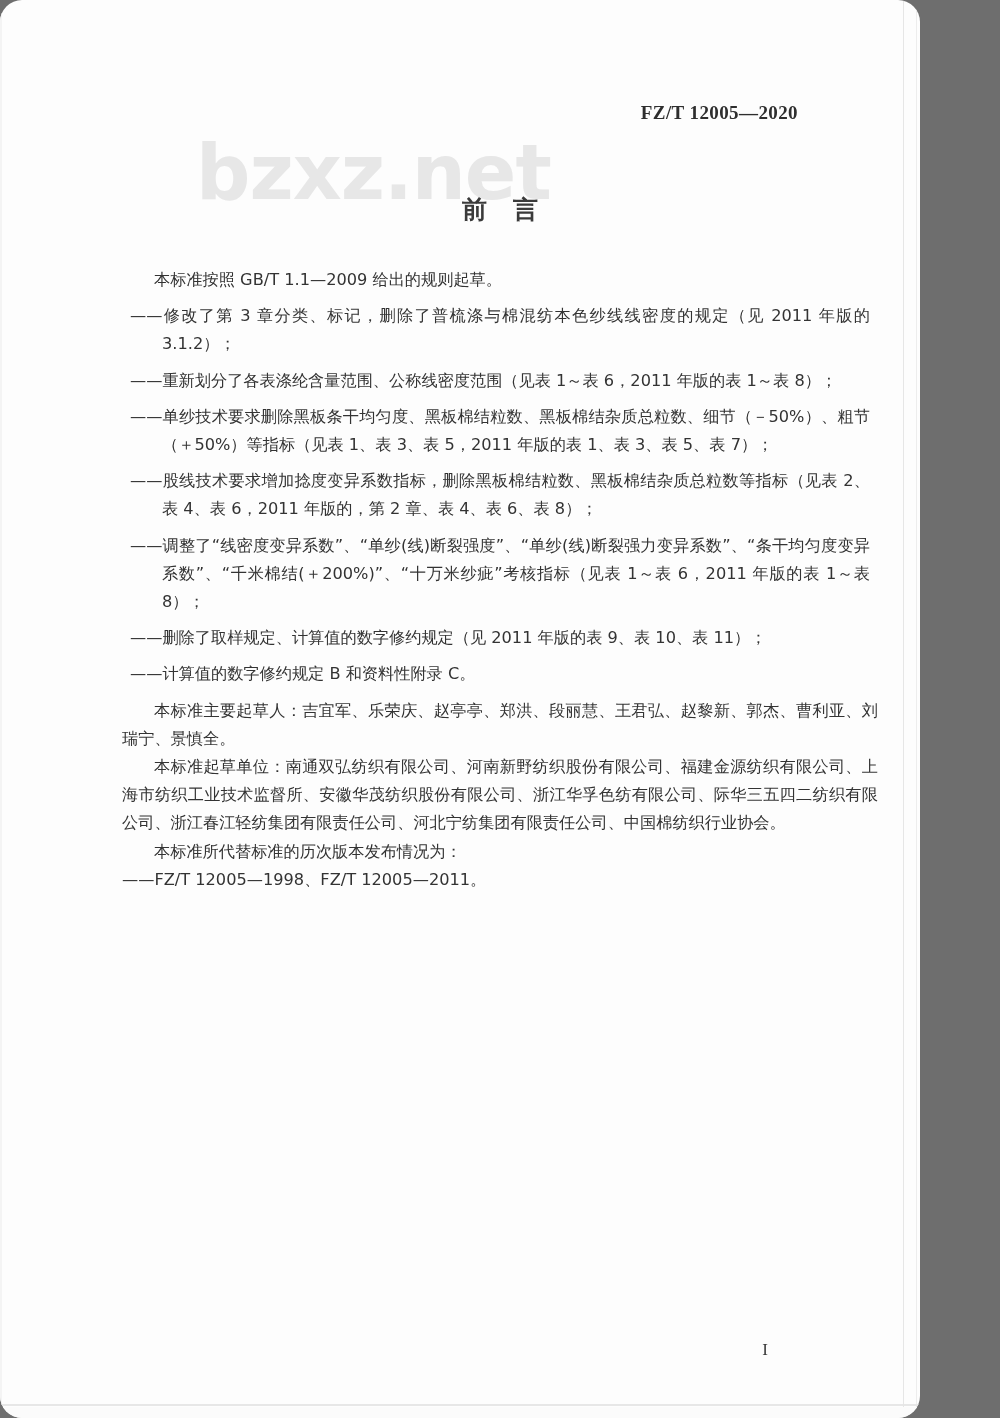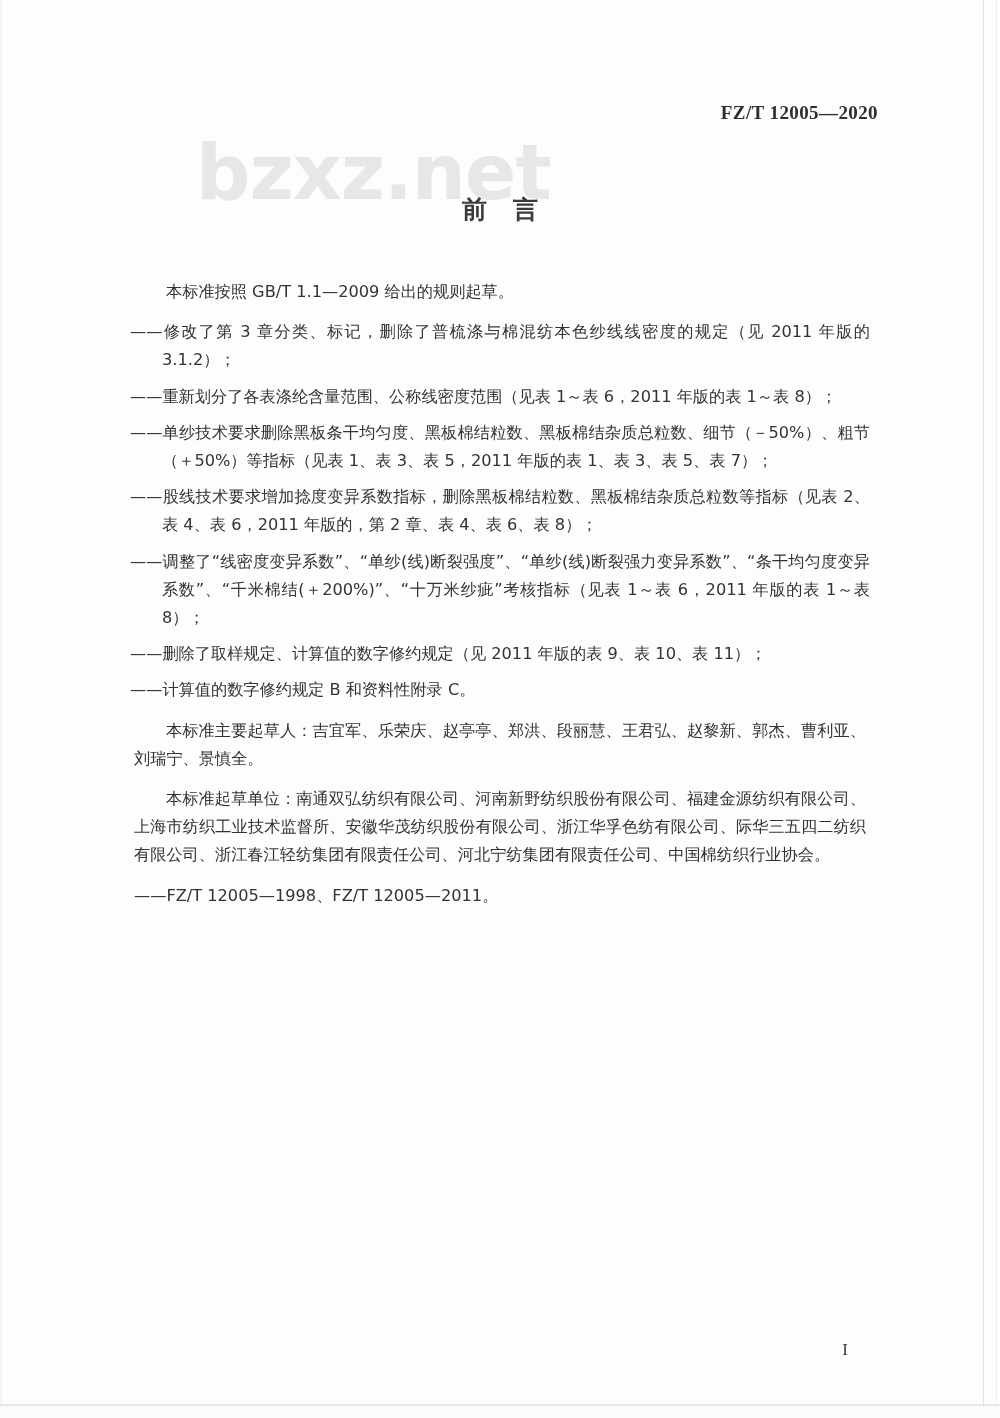--- a/index.html
+++ b/index.html
@@ -5,25 +5,26 @@
   html, body {
     margin: 0;
     padding: 0;
     background: #6e6e6e;
   }
   body {
     font-family: "Liberation Serif", "DejaVu Serif", serif;
   }
   .page {
     position: relative;
-    width: 1000px;
+    width: 920px;
     height: 1418px;
     background: #fdfdfd;
     overflow: hidden;
     box-sizing: border-box;
+    border-radius: 22px;
   }
   
   .scan-edge-right-a {
     position: absolute;
     top: 0; bottom: 0;
     right: 16px;
     width: 1px;
     background: #e2e2e2;
     opacity: .85;
   }
@@ -104,34 +105,34 @@
     top: 266px;
     left: 122px;
     width: 756px;
     font-family: "DejaVu Sans", "Liberation Sans", sans-serif;
     font-size: 16.2px;
     line-height: 28.2px;
     color: #333333;
     text-align: justify;
   }
   .para {
-    margin: 12px;
+    margin: 0;
     text-indent: 32px;
     text-align: justify;
     text-justify: inter-character;
   }
   .dash-item {
     margin: 8px;
     padding-left: 32px;
     text-indent: -32px;
     text-align: justify;
     text-justify: inter-character;
   }
   .plain {
-    margin: 12px;
+    margin: 0;
     text-indent: 0;
   }
   .footnum {
     position: absolute;
     bottom: 58px;
     right: 152px;
     font-family: "Liberation Serif", serif;
     font-size: 17px;
     color: #3a3a3a;
   }
@@ -173,20 +174,21 @@
     <p class="dash-item">——删除了取样规定、计算值的数字修约规定（见 2011 年版的表 9、表 10、表 11）；</p>
 
     <p class="dash-item">——计算值的数字修约规定 B 和资料性附录 C。</p>
 
 
 
     <p class="para">本标准主要起草人：吉宜军、乐荣庆、赵亭亭、郑洪、段丽慧、王君弘、赵黎新、郭杰、曹利亚、刘瑞宁、景慎全。</p>
 
     <p class="para">本标准起草单位：南通双弘纺织有限公司、河南新野纺织股份有限公司、福建金源纺织有限公司、上海市纺织工业技术监督所、安徽华茂纺织股份有限公司、浙江华孚色纺有限公司、际华三五四二纺织有限公司、浙江春江轻纺集团有限责任公司、河北宁纺集团有限责任公司、中国棉纺织行业协会。</p>
 
+    <p class="para">本标准所代替标准的历次版本发布情况为：</p>
 
     <p class="plain">——FZ/T 12005—1998、FZ/T 12005—2011。</p>
 
   </div>
 
   <div class="footnum">I</div>
 
 </div>
 
 </body></html>

